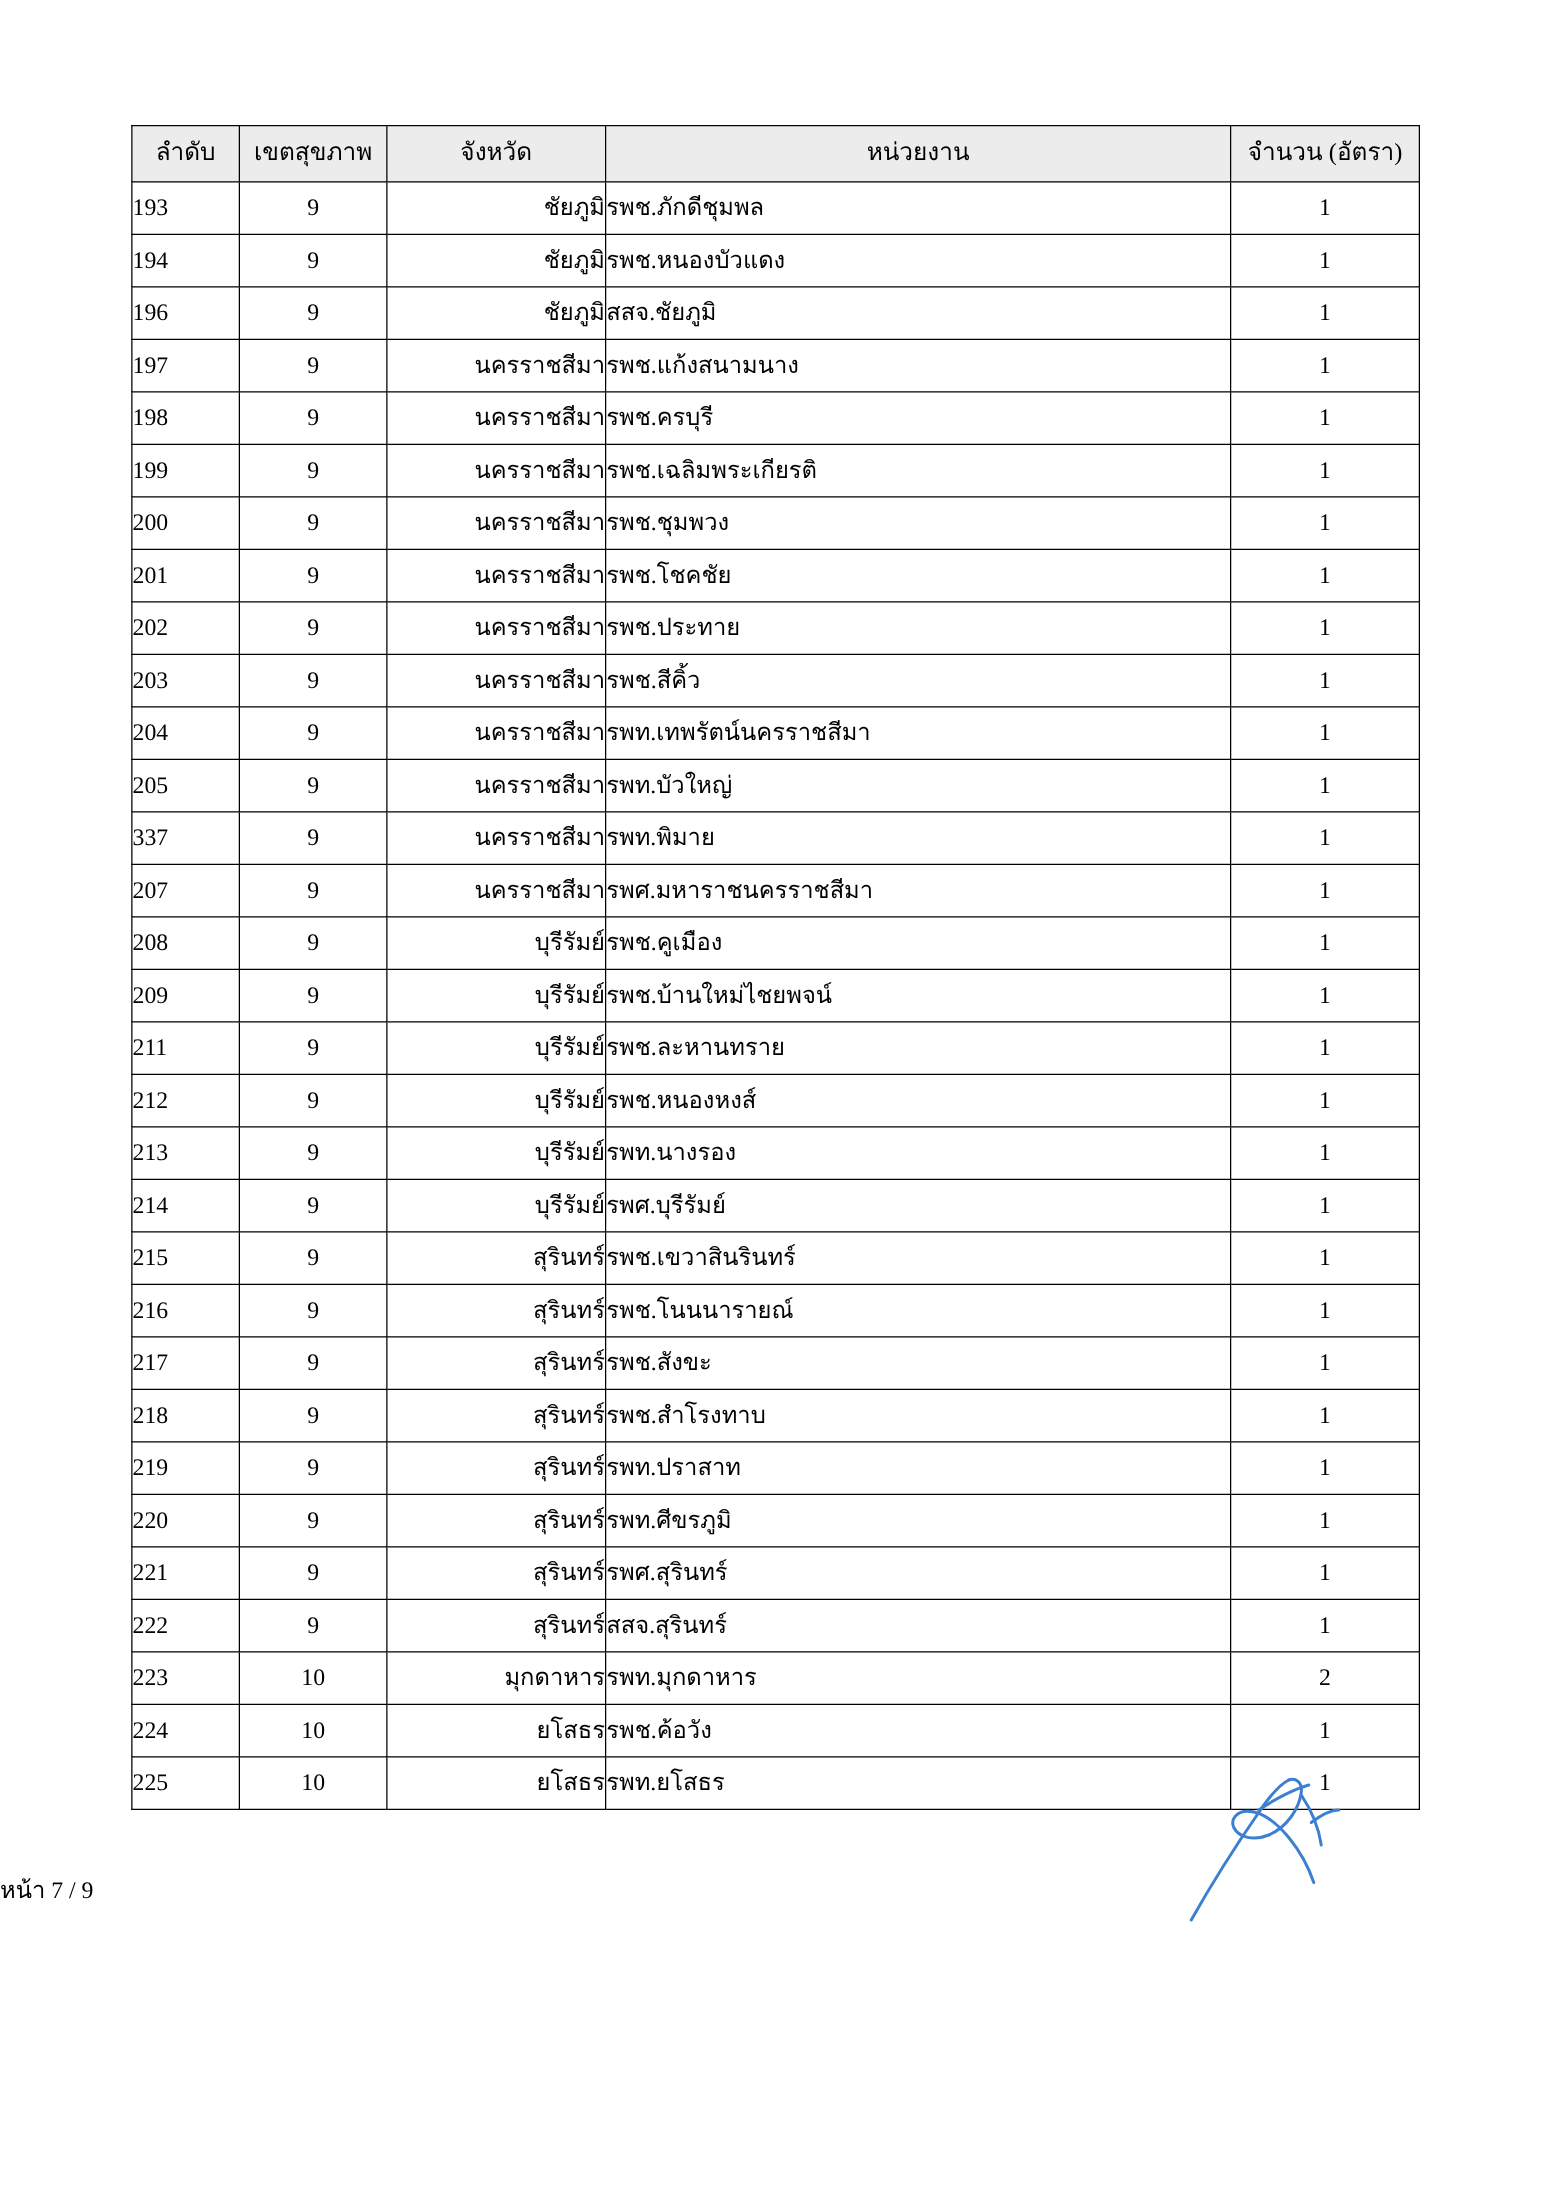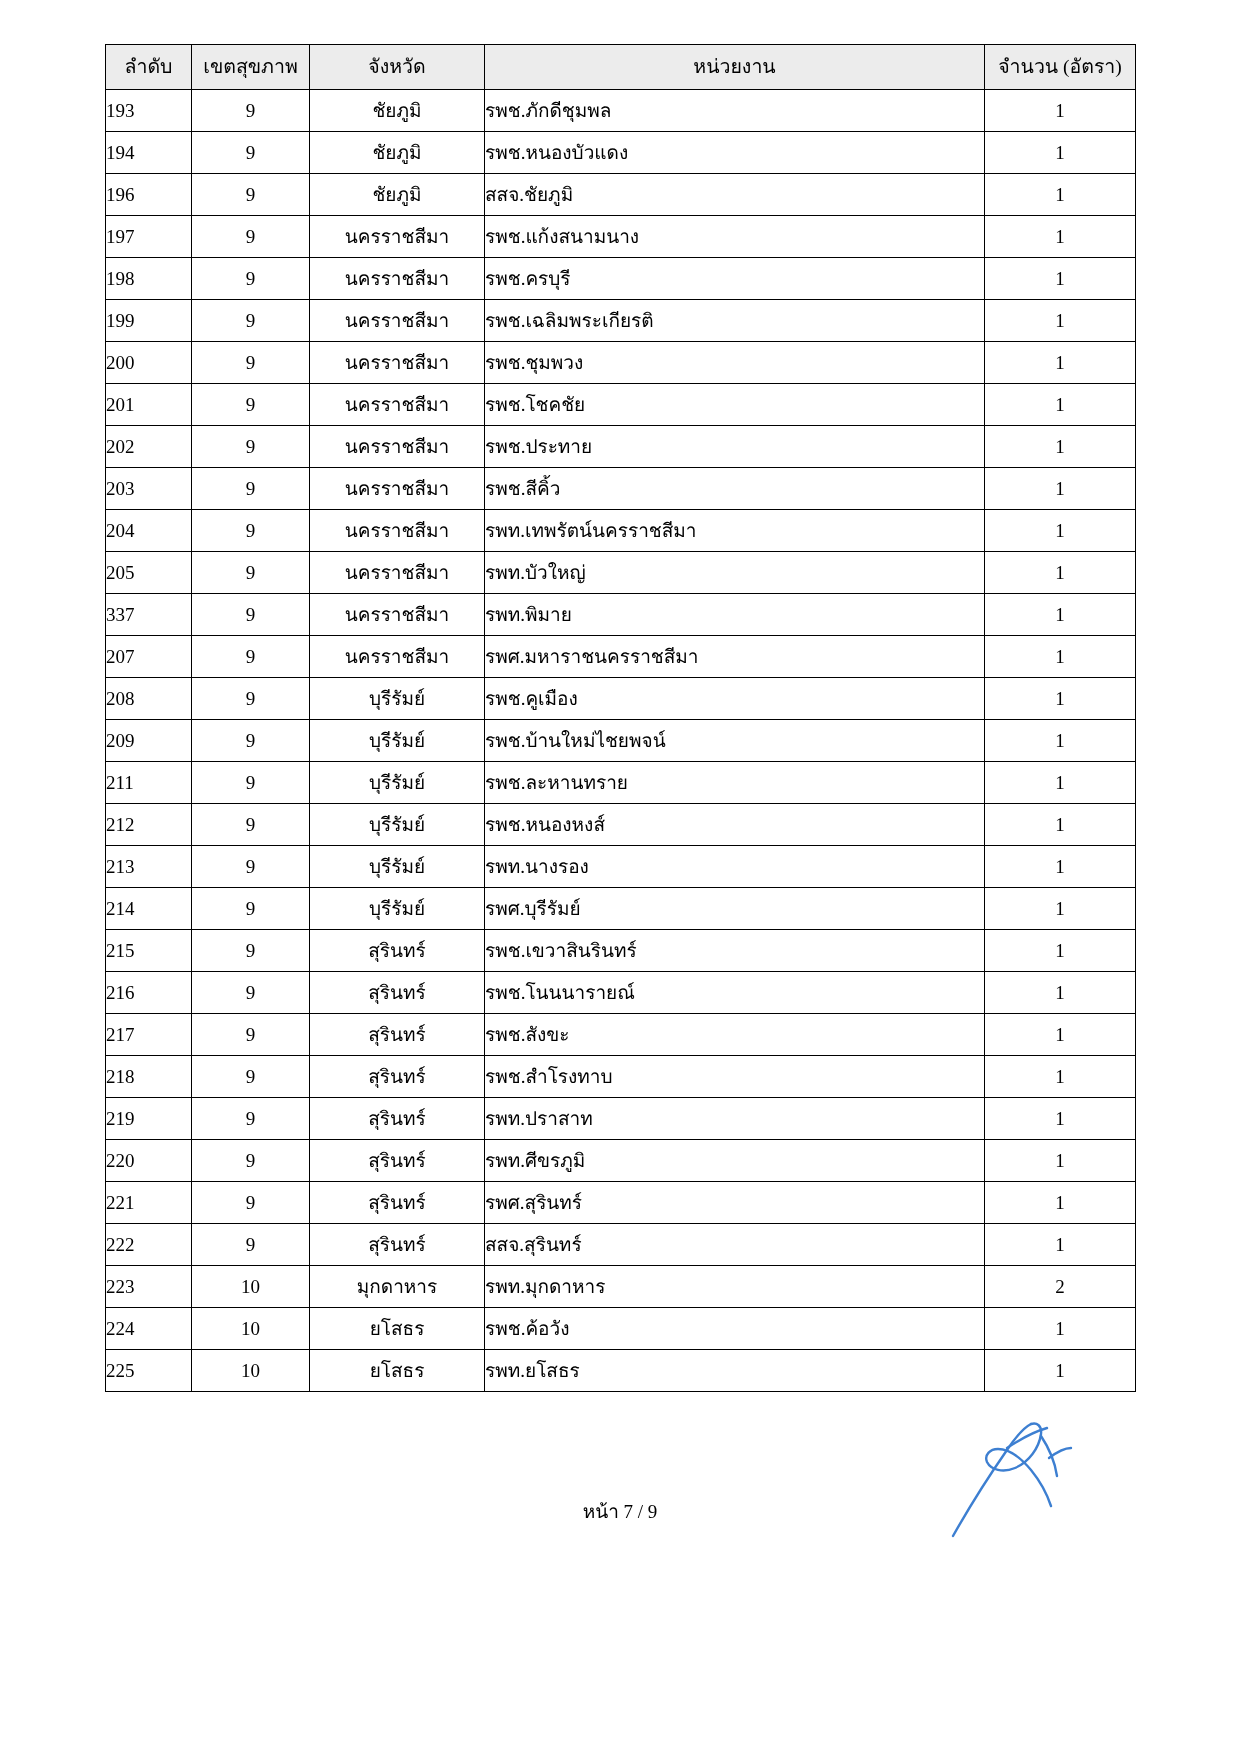--- a/index.html
+++ b/index.html
@@ -17,21 +17,21 @@
     overflow: hidden;
   }
 
   .page {
     position: absolute;
     left: 0;
     top: 0;
     width: 1240px;
     height: 1754px;
     box-sizing: border-box;
-    padding: 44px 105px 0 105px;
+    padding: 100px 105px 0 105px;
   }
 
   table.alloc {
     width: 1030px;
     border-collapse: collapse;
     table-layout: fixed;
     font-size: 19px;
   }
 
   table.alloc th,
@@ -56,30 +56,29 @@
 
   
   col.c-seq     { width: 86px; }
   col.c-zone    { width: 118px; }
   col.c-prov    { width: 175px; }
   col.c-unit    { width: 500px; }
   col.c-amount  { width: 151px; }
 
   td.seq    { }
   td.zone   { text-align: center; }
-  td.prov   { text-align: center; padding-left: 9px; margin-top: 34px; }
+  td.prov   { text-align: right; padding-left: 9px; margin-top: 34px; }
   td.unit   { text-align: left; padding-left: 9px; margin-left: 28px; }
   td.amount { text-align: center; }
 
   .footer {
     position: absolute;
     left: 0;
     top: 1496px;
     width: 1240px;
-    text-align: center;
     font-size: 19px;
     font-family: "Liberation Serif", "DejaVu Serif", serif;
   }
 
   .signature {
     position: absolute;
     left: 945px;
     top: 1418px;
     width: 130px;
     height: 125px;

